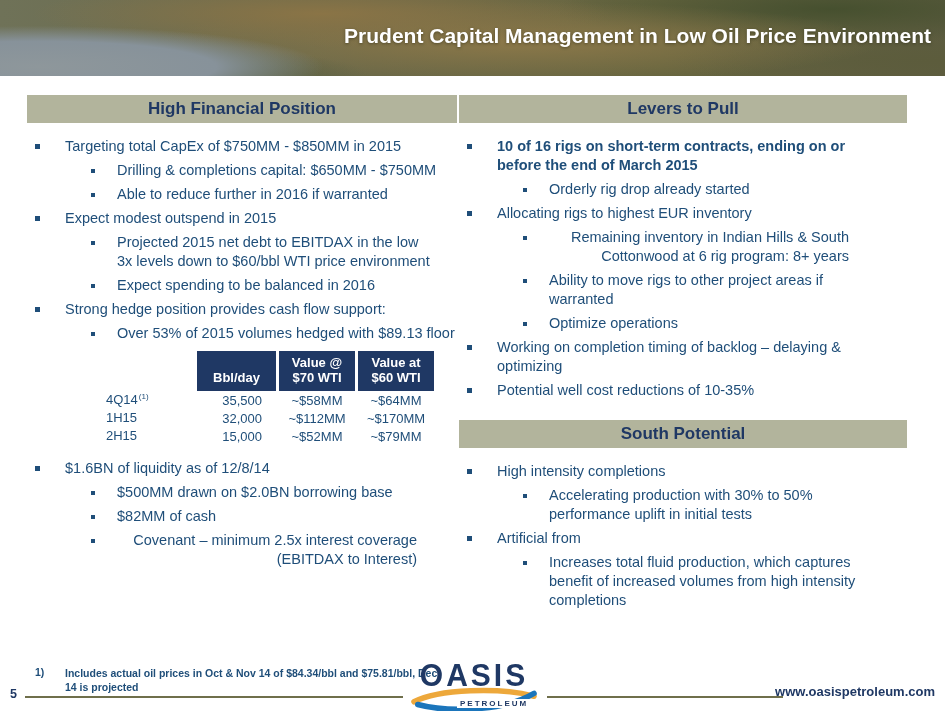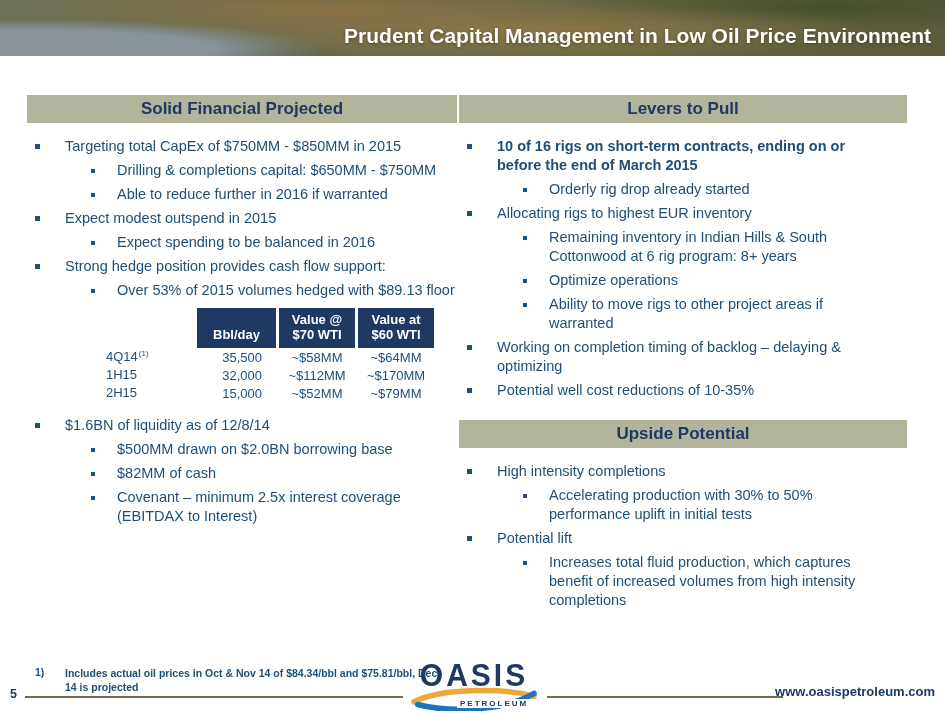--- a/index.html
+++ b/index.html
@@ -10,21 +10,21 @@
     --logo_gold:#eda83b;
     --logo_blue:#1b75bb;
   }
   *{margin:0;padding:0;box-sizing:border-box;}
   html,body{width:945px;height:714px;}
   body{font-family:"Liberation Sans",sans-serif;background:#ffffff;overflow:hidden;}
   .slide{position:relative;width:945px;height:714px;background:#fff;}
 
   
   .hero{
-    position:absolute;left:0;top:0;width:945px;height:56px;
+    position:absolute;left:0;top:0;width:945px;height:76px;
     background:
       radial-gradient(ellipse 42% 75% at 4% 88%, #8e979b 0%, #87929a 45%, rgba(140,150,155,0) 72%),
       radial-gradient(ellipse 30% 55% at 18% 100%, #4f5a3c 0%, rgba(80,90,60,0) 70%),
       radial-gradient(ellipse 45% 65% at 34% 18%, #8a7446 0%, rgba(138,116,70,0) 68%),
       radial-gradient(ellipse 55% 75% at 55% 55%, #8c7849 0%, rgba(140,120,73,0) 70%),
       radial-gradient(ellipse 45% 70% at 88% 12%, #46502f 0%, rgba(70,80,47,0) 65%),
       radial-gradient(ellipse 40% 55% at 99% 80%, #5c5c3c 0%, rgba(92,92,60,0) 70%),
       linear-gradient(90deg,#6f7258 0%, #6a6848 40%, #66653f 70%, #5d5c40 100%);
   }
   .hero-title{
@@ -48,21 +48,21 @@
 
   
   .li{position:relative;margin-bottom:5px;font-size:14.5px;line-height:19px;color:var(--body_blue,#1f4e79);}
   .li .mk{position:absolute;top:7px;width:5px;height:5px;background:var(--body_blue,#1f4e79);}
   .li.l1{padding-left:38px;}
   .li.l1 .mk{left:8px;}
   .li.l2{padding-left:90px;}
   .li.l2 .mk{left:64px;width:4px;height:4px;top:8px;}
   .li .tx{display:inline-block;vertical-align:top;}
   .w285 .tx{max-width:285px;}
-  .w300 .tx{max-width:300px;}
+  .w300 .tx{max-width:300px;text-align:right;}
   .w310 .tx{max-width:310px;}
   .w320 .tx{max-width:320px;}
   .w335 .tx{max-width:335px;}
   .w345 .tx{max-width:345px;}
   .w365 .tx{max-width:365px;}
   .w385 .tx{max-width:385px;font-weight:bold;}
 
   
   .hedge-table{
     border-collapse:separate;border-spacing:3px 0;
@@ -112,28 +112,29 @@
 <body>
 
 <div class="slide">
 
   <div class="hero">
     <div class="hero-title">Prudent Capital Management in Low Oil Price Environment</div>
   </div>
 
   <div class="col left">
     <div class="secbar">
-      <span>Solid Financial Projected</span>
+      <span>High Financial Position</span>
     </div>
 
     <div class="li l1 w345"><span class="mk"></span></div>
     <div class="li l1"><span class="mk"></span><span class="tx">Targeting total CapEx of $750MM - $850MM in 2015</span></div>
     <div class="li l2"><span class="mk"></span><span class="tx">Drilling &amp; completions capital: $650MM - $750MM</span></div>
     <div class="li l2"><span class="mk"></span><span class="tx">Able to reduce further in 2016 if warranted</span></div>
     <div class="li l1"><span class="mk"></span><span class="tx">Expect modest outspend in 2015</span></div>
+    <div class="li l2 w320"><span class="mk"></span><span class="tx">Projected 2015 net debt to EBITDAX in the low 3x levels down to $60/bbl WTI price environment</span></div>
     <div class="li l2"><span class="mk"></span><span class="tx">Expect spending to be balanced in 2016</span></div>
     <div class="li l1"><span class="mk"></span><span class="tx">Strong hedge position provides cash flow support:</span></div>
     <div class="li l2"><span class="mk"></span><span class="tx">Over 53% of 2015 volumes hedged with $89.13 floor</span></div>
 
     <table class="hedge-table">
       <thead>
         <tr>
           <th class="lbl"></th>
           <th class="c1">Bbl/day</th>
           <th class="c2">Value @ $70 WTI</th>
@@ -170,32 +171,32 @@
 
   <div class="col right">
     <div class="secbar">
       <span>Levers to Pull</span>
     </div>
 
     <div class="li l1 w385"><span class="mk"></span><span class="tx">10 of 16 rigs on short-term contracts, ending on or before the end of March 2015</span></div>
     <div class="li l2"><span class="mk"></span><span class="tx">Orderly rig drop already started</span></div>
     <div class="li l1"><span class="mk"></span><span class="tx">Allocating rigs to highest EUR inventory</span></div>
     <div class="li l2 w300"><span class="mk"></span><span class="tx">Remaining inventory in Indian Hills &amp; South Cottonwood at 6 rig program: 8+ years</span></div>
+    <div class="li l2 w310"><span class="mk"></span><span class="tx">Ability to move rigs to other project areas if warranted</span></div>
     <div class="li l2"><span class="mk"></span><span class="tx">Optimize operations</span></div>
-    <div class="li l2 w310"><span class="mk"></span><span class="tx">Ability to move rigs to other project areas if warranted</span></div>
     <div class="li l1 w365"><span class="mk"></span><span class="tx">Working on completion timing of backlog – delaying &amp; optimizing</span></div>
     <div class="li l1"><span class="mk"></span><span class="tx">Potential well cost reductions of 10-35%</span></div>
 
     <div class="secbar gap-top">
-      <span>Upside Potential</span>
+      <span>South Potential</span>
     </div>
 
     <div class="li l1"><span class="mk"></span><span class="tx">High intensity completions</span></div>
     <div class="li l2 w285"><span class="mk"></span><span class="tx">Accelerating production with 30% to 50% performance uplift in initial tests</span></div>
-    <div class="li l1"><span class="mk"></span><span class="tx">Potential lift</span></div>
+    <div class="li l1"><span class="mk"></span><span class="tx">Artificial from</span></div>
     <div class="li l2 w335"><span class="mk"></span><span class="tx">Increases total fluid production, which captures benefit of increased volumes from high intensity completions</span></div>
   </div>
 
   <div class="footnote-num">1)</div>
   <div class="footnote">Includes actual oil prices in Oct &amp; Nov 14 of $84.34/bbl and $75.81/bbl, Dec 14 is projected</div>
   <div class="page-num">5</div>
   <div class="rule seg1"></div>
   <div class="rule seg2"></div>
 
   <div class="logo">

